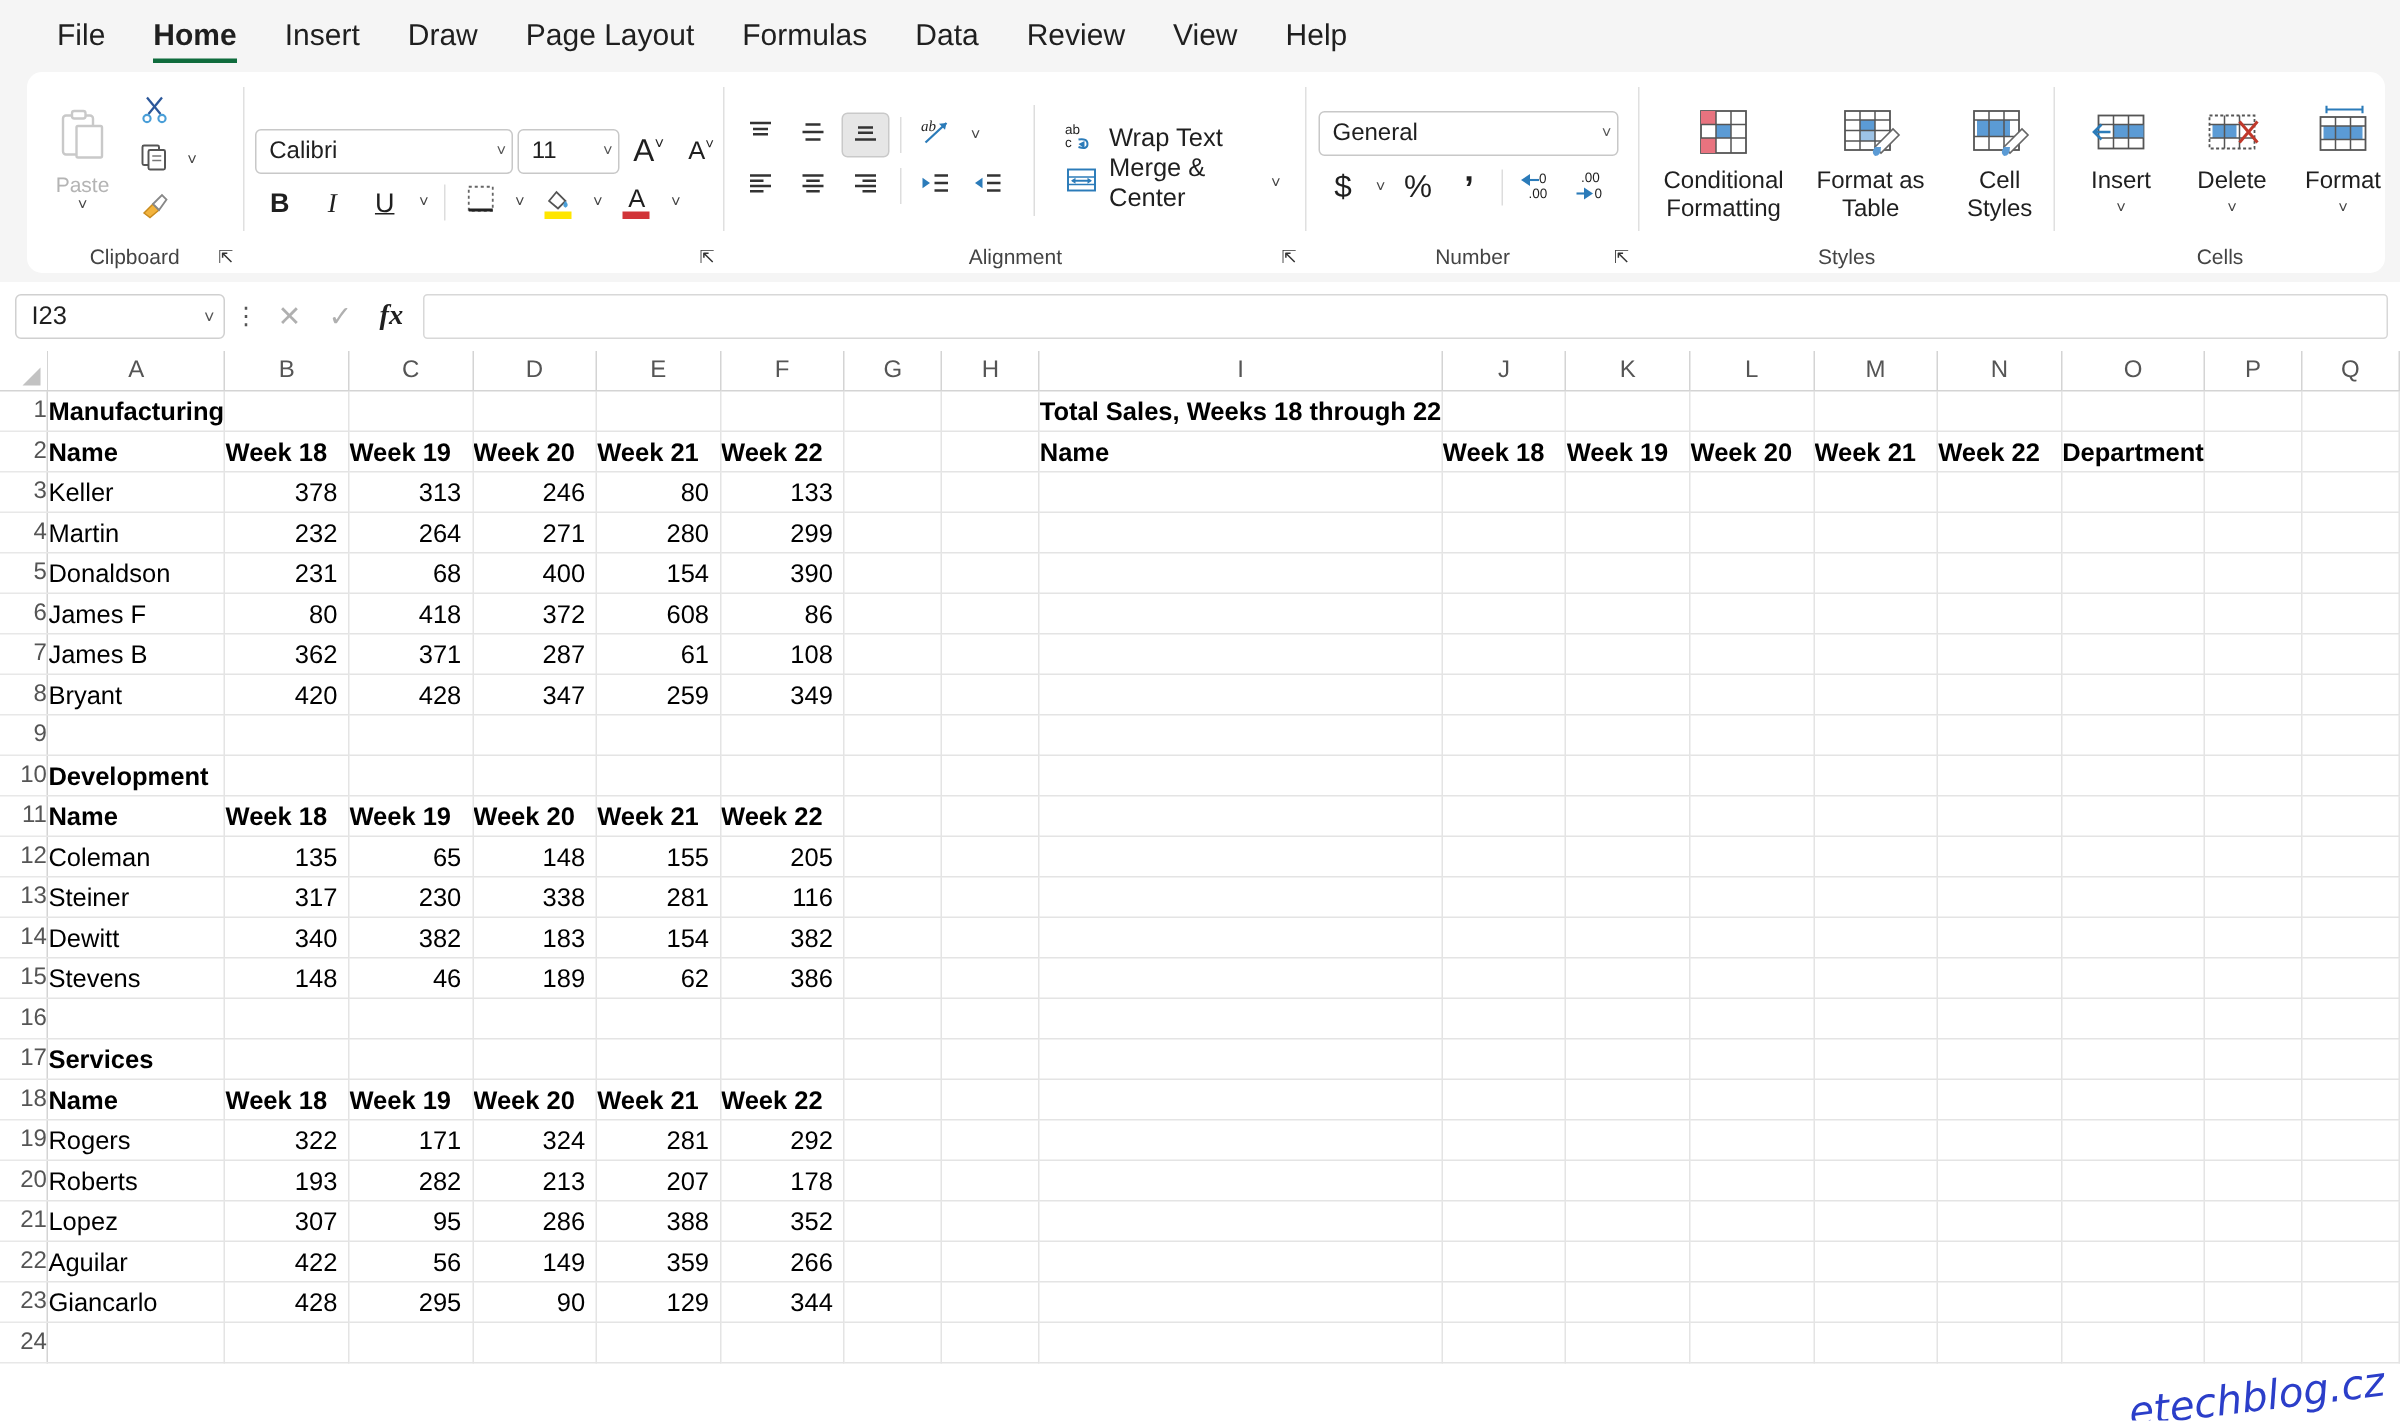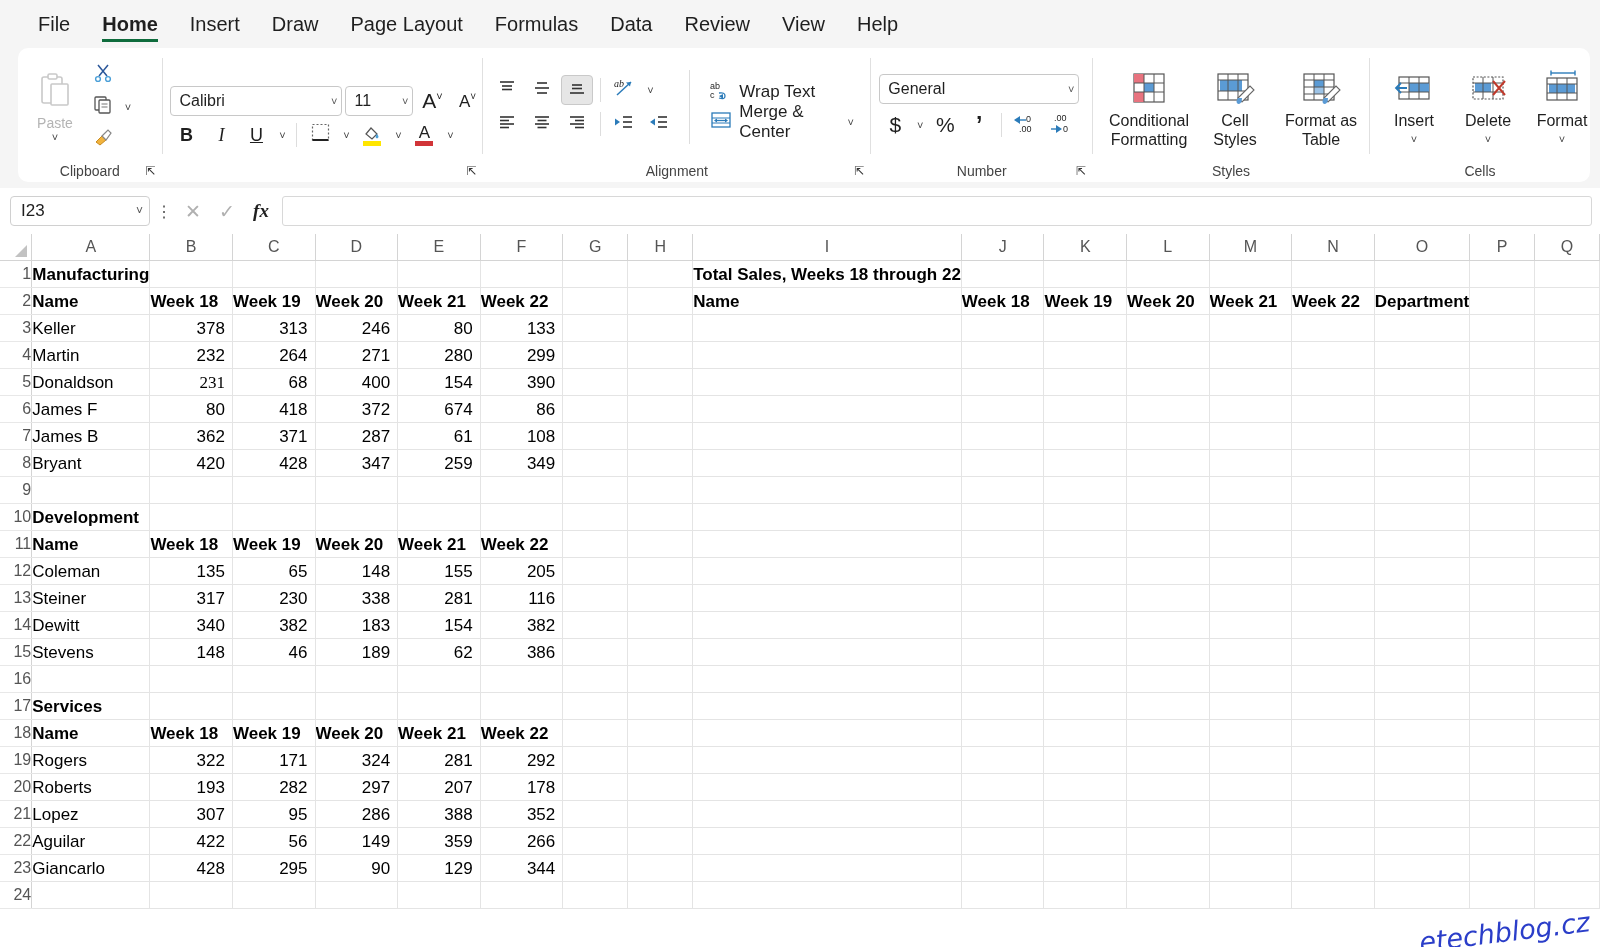--- a/index.html
+++ b/index.html
@@ -555,51 +555,51 @@
               <rect x="8" y="24" width="10" height="10" fill="#e8737f"></rect>
               <line x1="18" y1="6" x2="18" y2="34" stroke="#555" stroke-width="1"></line>
               <line x1="28" y1="6" x2="28" y2="34" stroke="#555" stroke-width="1"></line>
               <line x1="8" y1="15" x2="38" y2="15" stroke="#555" stroke-width="1"></line>
               <line x1="8" y1="24" x2="38" y2="24" stroke="#555" stroke-width="1"></line>
             </svg>
           </span>
           <span>Conditional Formatting</span>
 
         </div>
-        <div class="bigbtn narrow">
-          <span class="ic">
-            <svg width="46" height="40" viewBox="0 0 46 40">
-              <rect x="6" y="6" width="30" height="26" fill="#fff" stroke="#555" stroke-width="1.2"></rect>
-              <rect x="8" y="12" width="22" height="11" fill="#5b9bd5"></rect>
-              <line x1="16" y1="6" x2="16" y2="32" stroke="#555" stroke-width="1"></line>
-              <line x1="26" y1="6" x2="26" y2="32" stroke="#555" stroke-width="1"></line>
-              <line x1="6" y1="12" x2="36" y2="12" stroke="#555" stroke-width="1"></line>
-              <line x1="6" y1="23" x2="36" y2="23" stroke="#555" stroke-width="1"></line>
-              <path d="M26 30 L38 18 L42 22 L30 34 Z" fill="#fff" stroke="#666" stroke-width="1.1"></path>
-              <path d="M26 30 q-3 4 0 6 q4 0 4 -6 z" fill="#5b9bd5"></path>
-            </svg>
-          </span>
-          <span>Cell Styles</span>
-        </div>
         <div class="bigbtn">
           <span class="ic">
             <svg width="46" height="40" viewBox="0 0 46 40">
               <rect x="6" y="6" width="30" height="26" fill="#fff" stroke="#555" stroke-width="1.2"></rect>
               <rect x="16" y="12" width="10" height="7" fill="#5b9bd5"></rect>
               <rect x="16" y="19" width="10" height="7" fill="#9dc3e6"></rect>
               <line x1="16" y1="6" x2="16" y2="32" stroke="#555" stroke-width="1"></line>
               <line x1="26" y1="6" x2="26" y2="32" stroke="#555" stroke-width="1"></line>
               <line x1="6" y1="12" x2="36" y2="12" stroke="#555" stroke-width="1"></line>
               <line x1="6" y1="19" x2="36" y2="19" stroke="#555" stroke-width="1"></line>
               <line x1="6" y1="26" x2="36" y2="26" stroke="#555" stroke-width="1"></line>
               <path d="M26 30 L38 18 L42 22 L30 34 Z" fill="#fff" stroke="#666" stroke-width="1.1"></path>
               <path d="M26 30 q-3 4 0 6 q4 0 4 -6 z" fill="#5b9bd5"></path>
             </svg>
           </span>
           <span>Format as Table</span>
+        </div>
+        <div class="bigbtn narrow">
+          <span class="ic">
+            <svg width="46" height="40" viewBox="0 0 46 40">
+              <rect x="6" y="6" width="30" height="26" fill="#fff" stroke="#555" stroke-width="1.2"></rect>
+              <rect x="8" y="12" width="22" height="11" fill="#5b9bd5"></rect>
+              <line x1="16" y1="6" x2="16" y2="32" stroke="#555" stroke-width="1"></line>
+              <line x1="26" y1="6" x2="26" y2="32" stroke="#555" stroke-width="1"></line>
+              <line x1="6" y1="12" x2="36" y2="12" stroke="#555" stroke-width="1"></line>
+              <line x1="6" y1="23" x2="36" y2="23" stroke="#555" stroke-width="1"></line>
+              <path d="M26 30 L38 18 L42 22 L30 34 Z" fill="#fff" stroke="#666" stroke-width="1.1"></path>
+              <path d="M26 30 q-3 4 0 6 q4 0 4 -6 z" fill="#5b9bd5"></path>
+            </svg>
+          </span>
+          <span>Cell Styles</span>
         </div>
       </div>
     </div>
     <div class="group-label">Styles</div>
   </div>
   <div class="group-sep"></div>
 
   <div class="group" style="width:220px;">
     <div class="group-body">
       <div style="display:flex;gap:2px;">
@@ -781,21 +781,21 @@
           <td class="cell" style="width: 89px;"></td>
           <td class="cell" style="width: 89px;"></td>
           <td class="cell" style="width: 89px;"></td>
           <td class="cell" style="width: 89px;"></td>
           <td class="cell" style="width: 89px;"></td>
           <td class="cell" style="width: 89px;"></td>
         </tr>
         <tr>
           <td class="rowhead">5</td>
           <td class="cell" style="width: 89px;"><span>Donaldson</span></td>
-          <td class="cell num" style="width: 89px; font-family: Liberation Serif, serif;"><span>231</span></td>
+          <td class="cell num" style="width: 89px;"><span>231</span></td>
           <td class="cell num" style="width: 89px;"><span>68</span></td>
           <td class="cell num" style="width: 89px;"><span>400</span></td>
           <td class="cell num" style="width: 89px;"><span>154</span></td>
           <td class="cell num" style="width: 89px;"><span>390</span></td>
           <td class="cell" style="width: 89px;"></td>
           <td class="cell" style="width: 89px;"></td>
           <td class="cell" style="width: 89px;"></td>
           <td class="cell" style="width: 89px;"></td>
           <td class="cell" style="width: 89px;"></td>
           <td class="cell" style="width: 89px;"></td>
@@ -804,21 +804,21 @@
           <td class="cell" style="width: 89px;"></td>
           <td class="cell" style="width: 89px;"></td>
           <td class="cell" style="width: 89px;"></td>
         </tr>
         <tr>
           <td class="rowhead">6</td>
           <td class="cell" style="width: 89px;"><span>James F</span></td>
           <td class="cell num" style="width: 89px;"><span>80</span></td>
           <td class="cell num" style="width: 89px;"><span>418</span></td>
           <td class="cell num" style="width: 89px;"><span>372</span></td>
-          <td class="cell num" style="width: 89px;"><span>674</span></td>
+          <td class="cell num" style="width: 89px;"><span>608</span></td>
           <td class="cell num" style="width: 89px;"><span>86</span></td>
           <td class="cell" style="width: 89px;"></td>
           <td class="cell" style="width: 89px;"></td>
           <td class="cell" style="width: 89px;"></td>
           <td class="cell" style="width: 89px;"></td>
           <td class="cell" style="width: 89px;"></td>
           <td class="cell" style="width: 89px;"></td>
           <td class="cell" style="width: 89px;"></td>
           <td class="cell" style="width: 89px;"></td>
           <td class="cell" style="width: 89px;"></td>
@@ -1083,21 +1083,21 @@
           <td class="cell" style="width: 89px;"></td>
           <td class="cell" style="width: 89px;"></td>
           <td class="cell" style="width: 89px;"></td>
           <td class="cell" style="width: 89px;"></td>
         </tr>
         <tr>
           <td class="rowhead">20</td>
           <td class="cell" style="width: 89px;"><span>Roberts</span></td>
           <td class="cell num" style="width: 89px;"><span>193</span></td>
           <td class="cell num" style="width: 89px;"><span>282</span></td>
-          <td class="cell num" style="width: 89px;"><span>297</span></td>
+          <td class="cell num" style="width: 89px;"><span>213</span></td>
           <td class="cell num" style="width: 89px;"><span>207</span></td>
           <td class="cell num" style="width: 89px;"><span>178</span></td>
           <td class="cell" style="width: 89px;"></td>
           <td class="cell" style="width: 89px;"></td>
           <td class="cell" style="width: 89px;"></td>
           <td class="cell" style="width: 89px;"></td>
           <td class="cell" style="width: 89px;"></td>
           <td class="cell" style="width: 89px;"></td>
           <td class="cell" style="width: 89px;"></td>
           <td class="cell" style="width: 89px;"></td>

